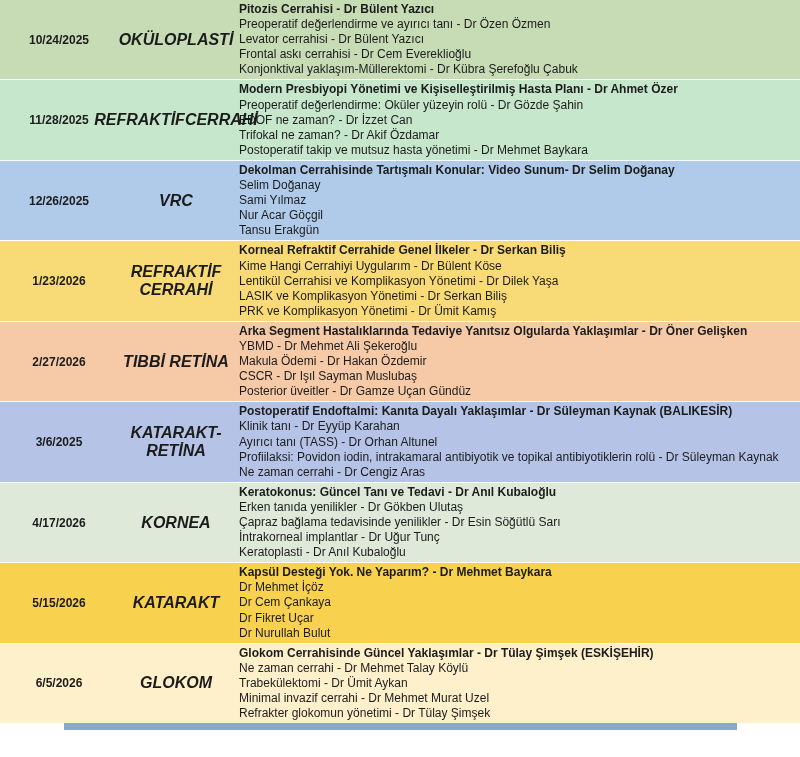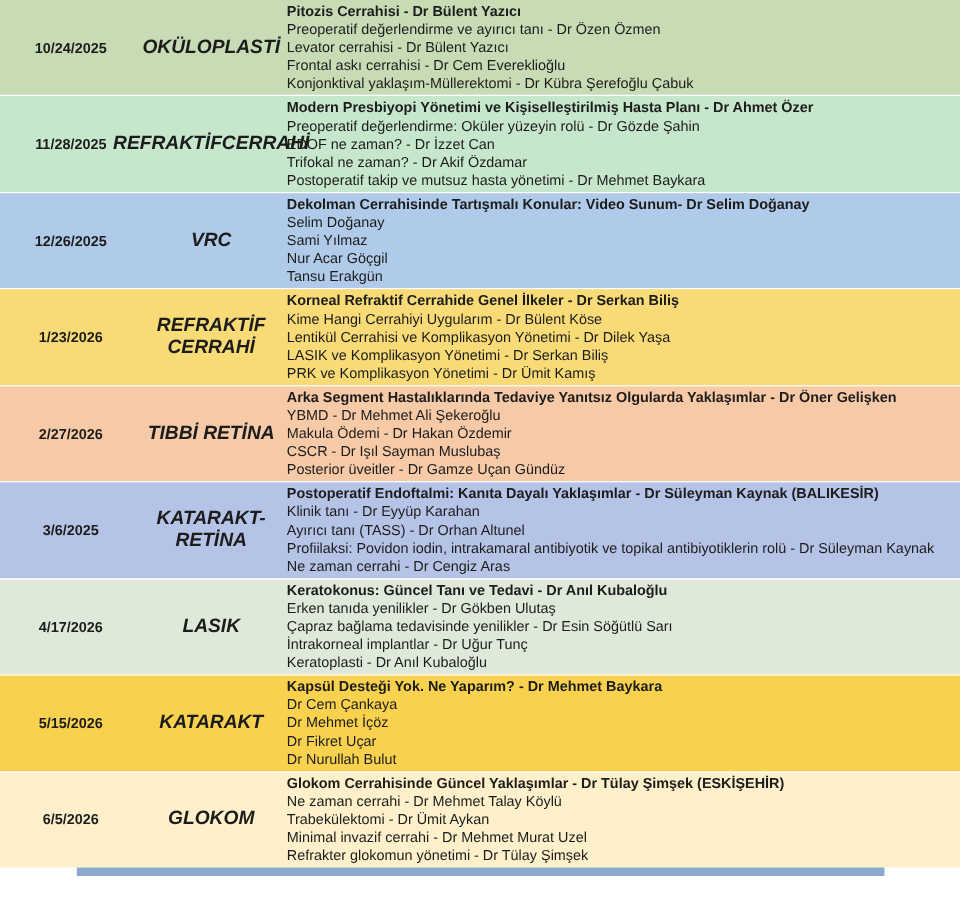--- a/index.html
+++ b/index.html
@@ -88,37 +88,37 @@
       <div class="session-title">Postoperatif Endoftalmi: Kanıta Dayalı Yaklaşımlar - Dr Süleyman Kaynak (BALIKESİR)</div>
     <div class="session-item">Klinik tanı - Dr Eyyüp Karahan</div>
         <div class="session-item">Ayırıcı tanı (TASS) - Dr Orhan Altunel</div>
         <div class="session-item">Profiilaksi: Povidon iodin, intrakamaral antibiyotik ve topikal antibiyotiklerin rolü - Dr Süleyman Kaynak</div>
         <div class="session-item">Ne zaman cerrahi  - Dr Cengiz Aras</div>
       </div>
   </div>
 
   <div class="row" style="background: rgb(222, 233, 217);">
     <div class="cell cell-date">4/17/2026</div>
-    <div class="cell cell-category">LASIK</div>
+    <div class="cell cell-category">KORNEA</div>
     <div class="cell cell-content">
       <div class="session-title">Keratokonus: Güncel Tanı ve Tedavi - Dr Anıl Kubaloğlu</div>
     <div class="session-item">Erken tanıda yenilikler - Dr Gökben Ulutaş</div>
         <div class="session-item">Çapraz bağlama tedavisinde yenilikler - Dr Esin Söğütlü Sarı</div>
         <div class="session-item">İntrakorneal implantlar - Dr Uğur Tunç</div>
         <div class="session-item">Keratoplasti - Dr Anıl Kubaloğlu</div>
       </div>
   </div>
 
   <div class="row" style="background: rgb(248, 210, 78);">
     <div class="cell cell-date">5/15/2026</div>
     <div class="cell cell-category">KATARAKT</div>
     <div class="cell cell-content">
       <div class="session-title">Kapsül Desteği Yok. Ne Yaparım? - Dr Mehmet Baykara</div>
-    <div class="session-item">Dr Cem Çankaya</div>
-        <div class="session-item">Dr Mehmet İçöz</div>
+    <div class="session-item">Dr Mehmet İçöz</div>
+        <div class="session-item">Dr Cem Çankaya</div>
         <div class="session-item">Dr Fikret Uçar</div>
         <div class="session-item">Dr Nurullah Bulut</div>
       </div>
   </div>
 
   <div class="row" style="background: rgb(253, 240, 202);">
     <div class="cell cell-date">6/5/2026</div>
     <div class="cell cell-category">GLOKOM</div>
     <div class="cell cell-content">
       <div class="session-title">Glokom Cerrahisinde Güncel Yaklaşımlar - Dr Tülay Şimşek (ESKİŞEHİR)</div>

